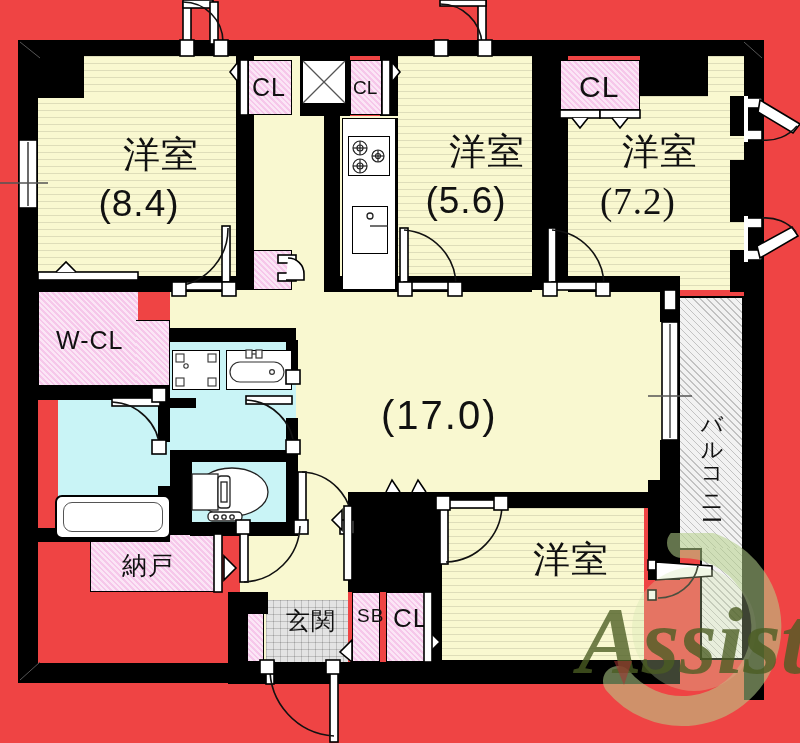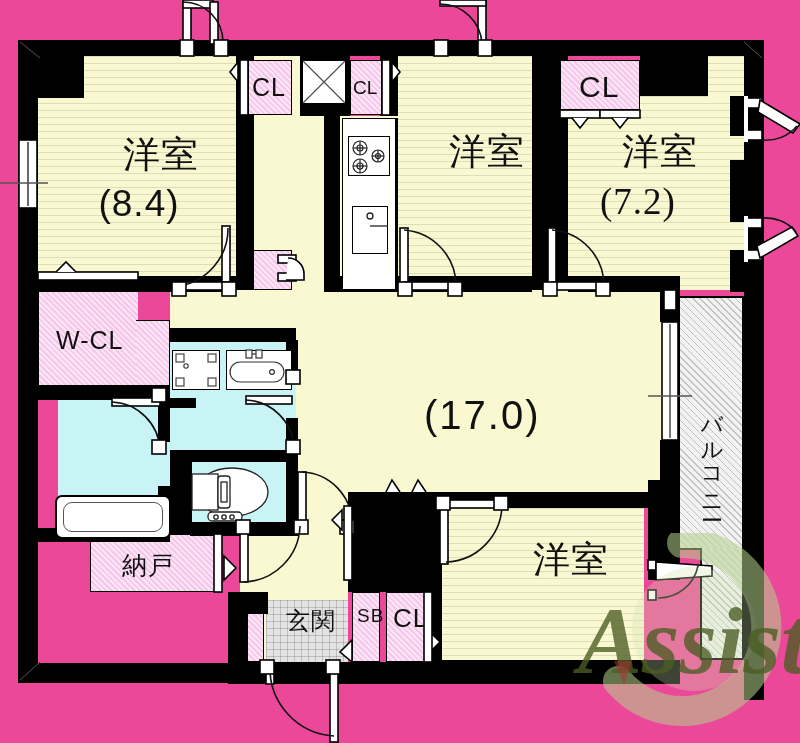--- a/index.html
+++ b/index.html
@@ -1,19 +1,19 @@
 <!DOCTYPE html>
 <html><head>
 <meta charset="utf-8">
 <title>Floor Plan</title>
 <style>
   html,body{margin:0;padding:0;background:#ffffff;}
   body{width:800px;height:743px;overflow:hidden;
        font-family:"Liberation Sans","DejaVu Sans",sans-serif;}
-  #stage{position:relative;width:800px;height:743px;background:#ec4899;}
+  #stage{position:relative;width:800px;height:743px;background:#ef4444;}
 
   
   .b{position:absolute;box-sizing:border-box;}
 
   
   .wall{background:#000000;}
   .room{background:#f9f8d0;}
   
   .floor{background:
       repeating-linear-gradient(to bottom,
@@ -36,21 +36,21 @@
       #e3e3e3;}
   .white{background:#ffffff;border:1px solid #000;}
 
   
   .lbl{position:absolute;color:#111;white-space:nowrap;
        font-family:"Liberation Sans","DejaVu Sans",sans-serif;
        letter-spacing:1px;}
   .room-name{font-size:37px;font-weight:400;text-align:right;}
   .room-size{font-size:37px;font-weight:400;text-align:center;}
   .ldk-name{font-size:40px;letter-spacing:6px;}
-  .ldk-size{font-size:40px;letter-spacing:2px;margin-left:43px;}
+  .ldk-size{font-size:40px;letter-spacing:2px;}
   .tag{font-size:25px;font-weight:400;letter-spacing:1px;}
   .tag-sm{font-size:19px;letter-spacing:0px;}
   .vtag{font-size:22px;writing-mode:vertical-rl;text-orientation:upright;
         letter-spacing:2px;}
   .vtag-sm{font-size:16px;writing-mode:vertical-rl;text-orientation:upright;
         letter-spacing:0px;line-height:1;}
   .stack{font-size:19px;line-height:0.95;text-align:center;}
 
   
   #ink{position:absolute;left:0;top:0;width:800px;height:743px;
@@ -194,20 +194,21 @@
   <div class="b white" style="left:172px;top:350px;width:48px;height:40px;"></div>
 
   <div class="b white" style="left:226px;top:350px;width:66px;height:40px;"></div>
 
   <div class="b white" style="left:302px;top:60px;width:44px;height:44px;"></div>
 
   <span class="lbl room-name" style="left:79px;top:130px;width:120px;">洋室</span>
   <span class="lbl room-size" style="left:58px;top:183px;width:162px;">(8.4)</span>
 
   <span class="lbl room-name" style="left:405px;top:127px;width:120px;">洋室</span>
+  <span class="lbl room-size" style="left:385px;top:180px;width:162px;">(5.6)</span>
 
   <span class="lbl room-name" style="left:578px;top:127px;width:120px;">洋室</span>
   <span class="lbl room-size" style="left:557px;top:180px;width:162px;font-family:Liberation Serif, serif;">(7.2)</span>
 
   <span class="lbl room-name" style="left:489px;top:535px;width:120px;">洋室</span>
 
   <span class="lbl ldk-size" style="left:381px;top:393px;">(17.0)</span>
 
   <svg id="ink" viewBox="0 0 800 743">
     <g fill="none" stroke="#000" stroke-width="1.6">

